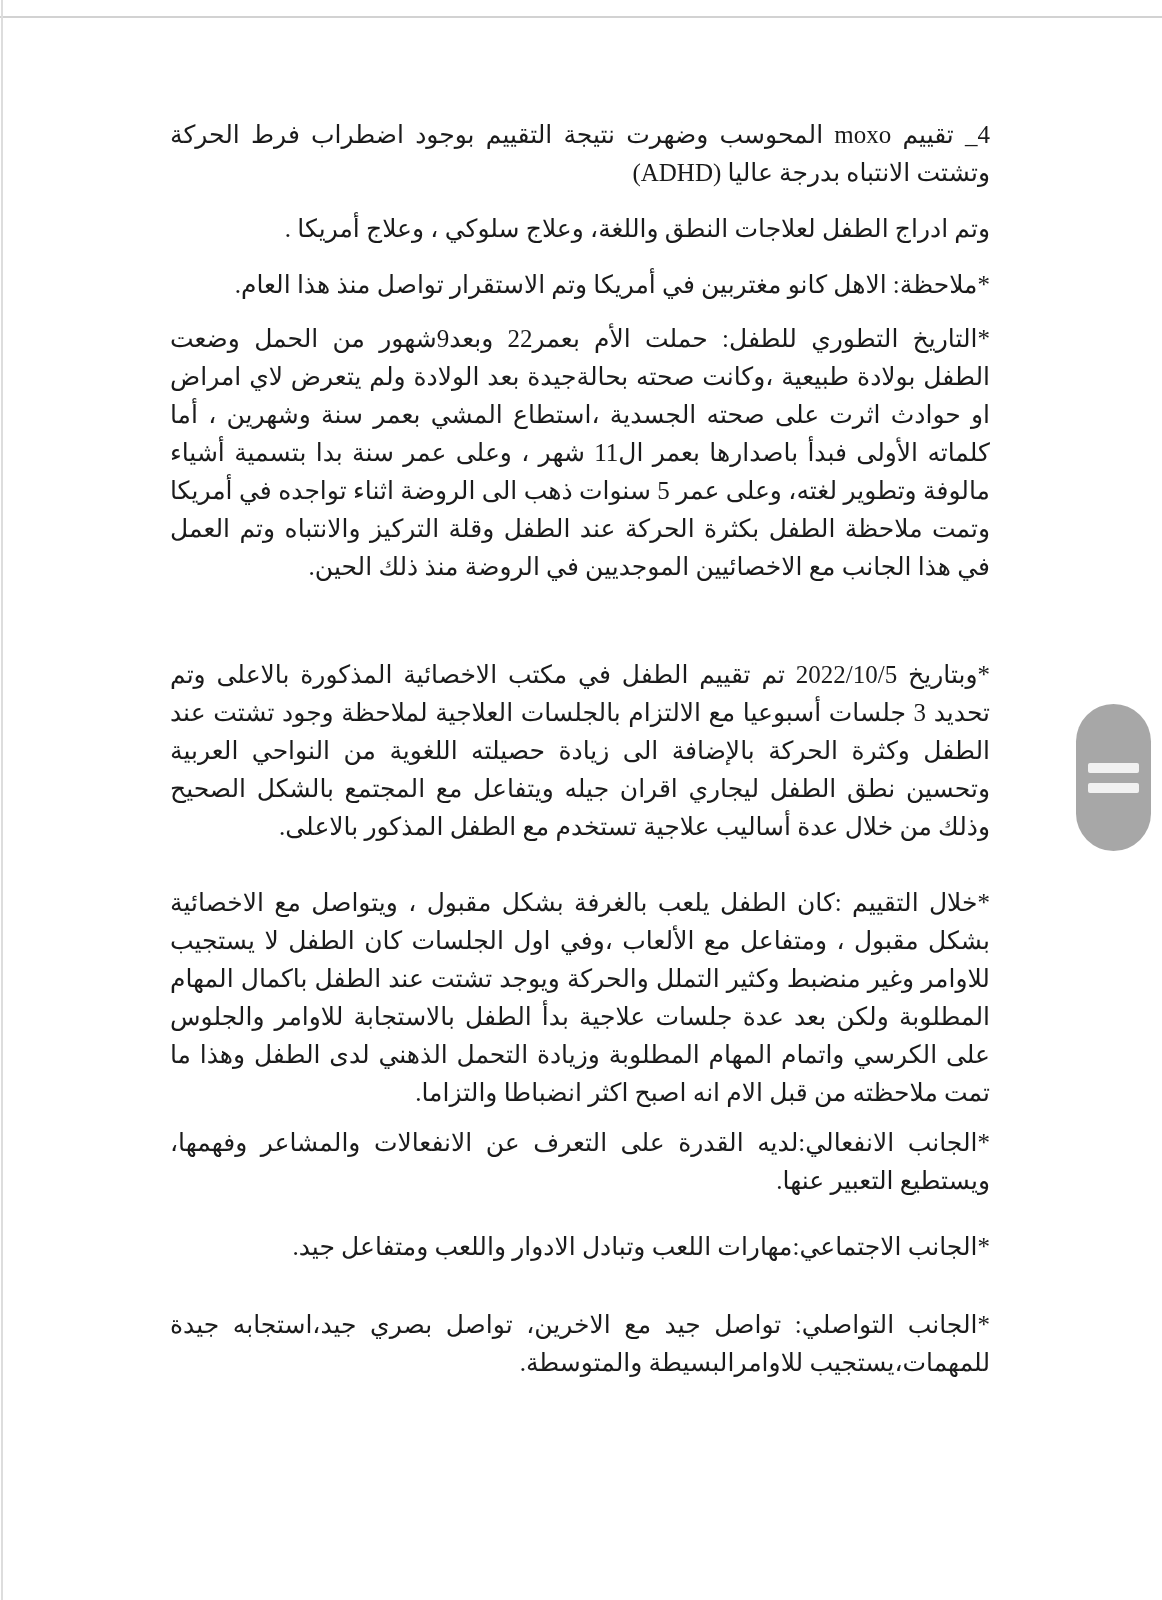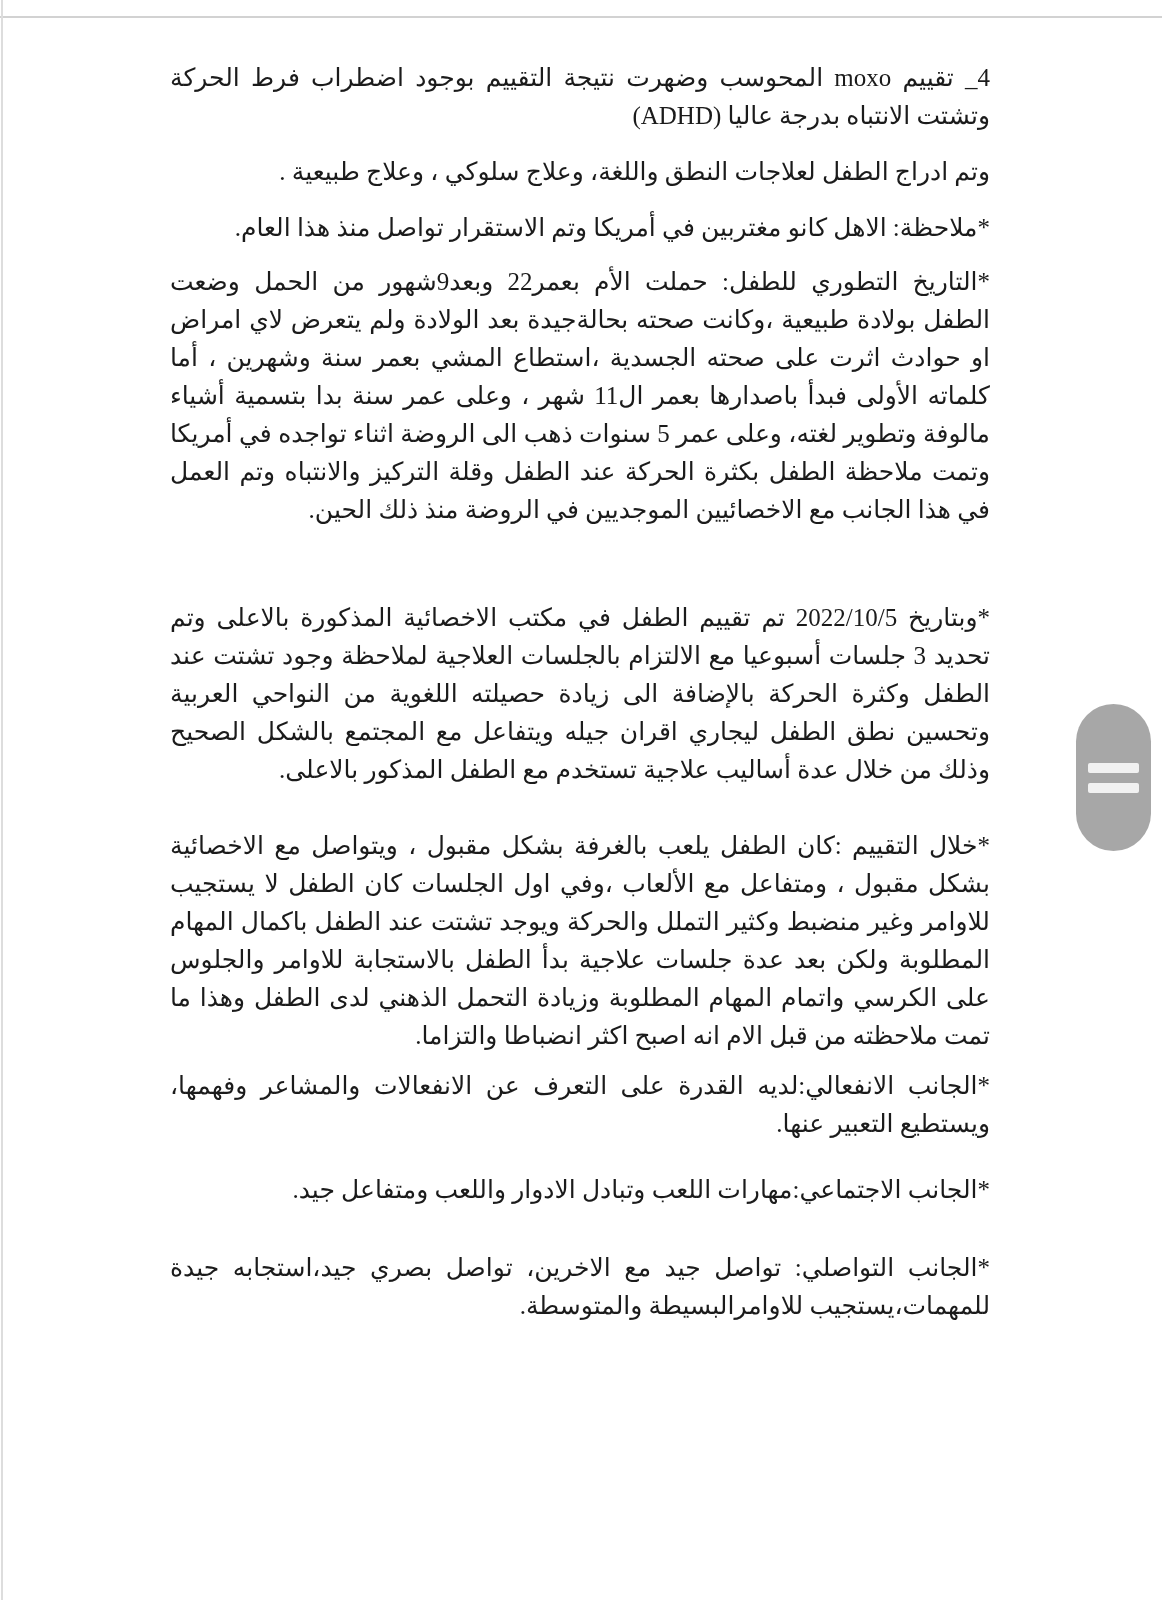--- a/index.html
+++ b/index.html
@@ -26,21 +26,21 @@
   .top-hairline{
     position:absolute; left:0; right:0; top:16px; height:2px;
     background: var(--top-line);
   }
   .left-hairline{
     position:absolute; left:1px; top:0; bottom:0; width:2px;
     background: var(--left-line);
   }
   .doc{
     position:absolute; inset:0;
-    padding:59px 172px 40px 170px;
+    padding:116px 172px 40px 170px;
     direction:rtl;
     color:var(--text);
     font-size:25px;
     line-height:38px;
     text-align:justify;
     text-align-last:right;
   }
   .doc p{ margin:0 0 18px 0; }
   .doc p:nth-child(3){ margin-bottom:16px; }
   .doc p:nth-child(4){ margin-bottom:70px; }
@@ -72,21 +72,21 @@
 </style>
 </head>
 <body>
 
 <div class="page">
   <div class="top-hairline"></div>
   <div class="left-hairline"></div>
 
   <main class="doc" dir="rtl">
       <p>4_ تقييم moxo المحوسب وضهرت نتيجة التقييم بوجود اضطراب فرط الحركة وتشتت الانتباه بدرجة عاليا (ADHD)</p>
-      <p>وتم ادراج الطفل لعلاجات النطق واللغة، وعلاج سلوكي ، وعلاج طبيعية .</p>
+      <p>وتم ادراج الطفل لعلاجات النطق واللغة، وعلاج سلوكي ، وعلاج أمريكا .</p>
       <p>*ملاحظة: الاهل كانو مغتربين في أمريكا وتم الاستقرار تواصل منذ هذا العام.</p>
       <p>*التاريخ التطوري للطفل: حملت الأم بعمر22 وبعد9شهور من الحمل وضعت الطفل بولادة طبيعية ،وكانت صحته بحالةجيدة بعد الولادة ولم يتعرض لاي امراض او حوادث اثرت على صحته الجسدية ،استطاع المشي بعمر سنة وشهرين ، أما كلماته الأولى فبدأ باصدارها بعمر ال11  شهر ، وعلى عمر سنة بدا بتسمية أشياء مالوفة وتطوير لغته، وعلى عمر 5 سنوات ذهب الى الروضة  اثناء تواجده في أمريكا وتمت ملاحظة الطفل بكثرة الحركة عند الطفل وقلة التركيز والانتباه وتم العمل في هذا الجانب مع الاخصائيين الموجديين في الروضة منذ ذلك الحين.</p>
       <p>*وبتاريخ 2022/10/5 تم تقييم الطفل في مكتب الاخصائية المذكورة بالاعلى وتم تحديد 3 جلسات أسبوعيا مع الالتزام بالجلسات العلاجية لملاحظة وجود تشتت عند الطفل وكثرة الحركة بالإضافة الى زيادة حصيلته اللغوية من النواحي العربية وتحسين نطق الطفل ليجاري اقران جيله ويتفاعل مع المجتمع بالشكل الصحيح وذلك من خلال عدة أساليب علاجية تستخدم مع الطفل المذكور بالاعلى.</p>
       <p>*خلال التقييم :كان الطفل يلعب بالغرفة بشكل مقبول ، ويتواصل مع الاخصائية بشكل مقبول ، ومتفاعل مع الألعاب ،وفي اول الجلسات كان الطفل لا يستجيب للاوامر وغير منضبط وكثير التملل والحركة ويوجد تشتت عند الطفل باكمال المهام المطلوبة  ولكن بعد عدة جلسات علاجية بدأ الطفل بالاستجابة للاوامر والجلوس على الكرسي واتمام المهام المطلوبة وزيادة التحمل الذهني لدى الطفل وهذا ما تمت ملاحظته من قبل الام انه اصبح اكثر انضباطا والتزاما.</p>
       <p>*الجانب الانفعالي:لديه القدرة على التعرف عن الانفعالات والمشاعر وفهمها، ويستطيع التعبير عنها.</p>
       <p>*الجانب الاجتماعي:مهارات اللعب وتبادل الادوار واللعب ومتفاعل جيد.</p>
       <p>*الجانب التواصلي: تواصل جيد مع الاخرين، تواصل بصري جيد،استجابه جيدة للمهمات،يستجيب للاوامرالبسيطة والمتوسطة.</p>
     </main>
 
   <div class="scroll-handle">

